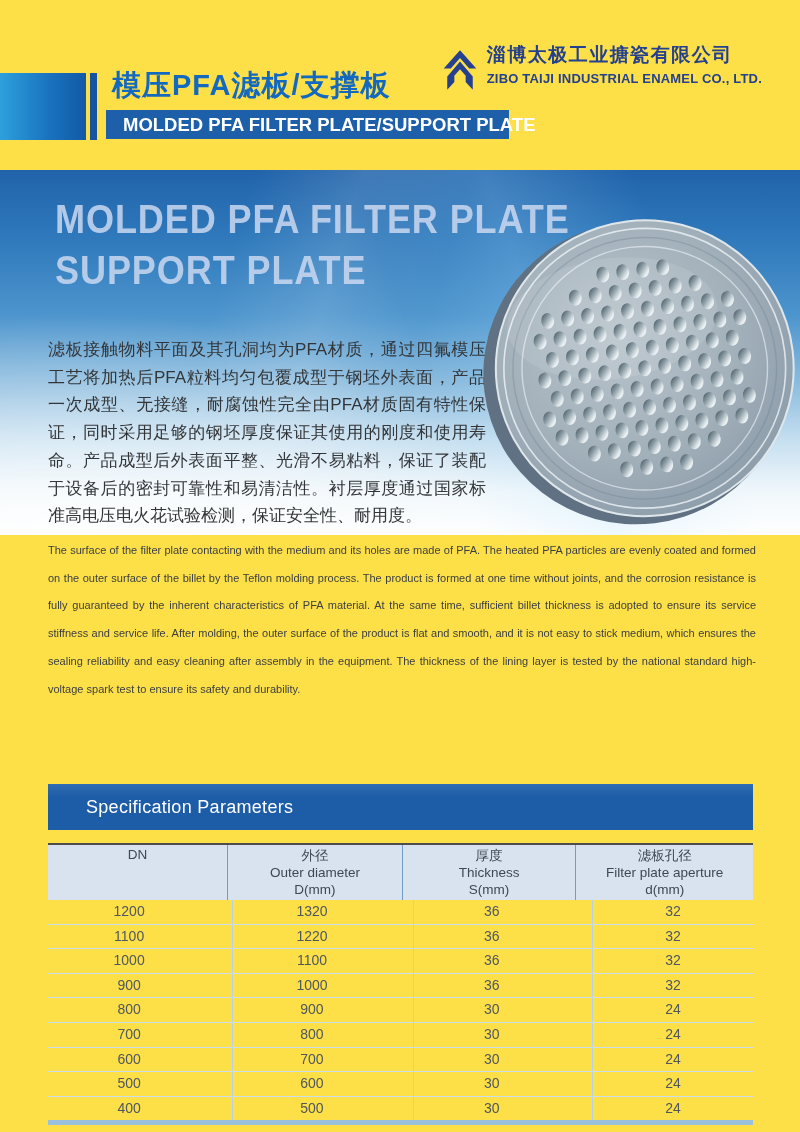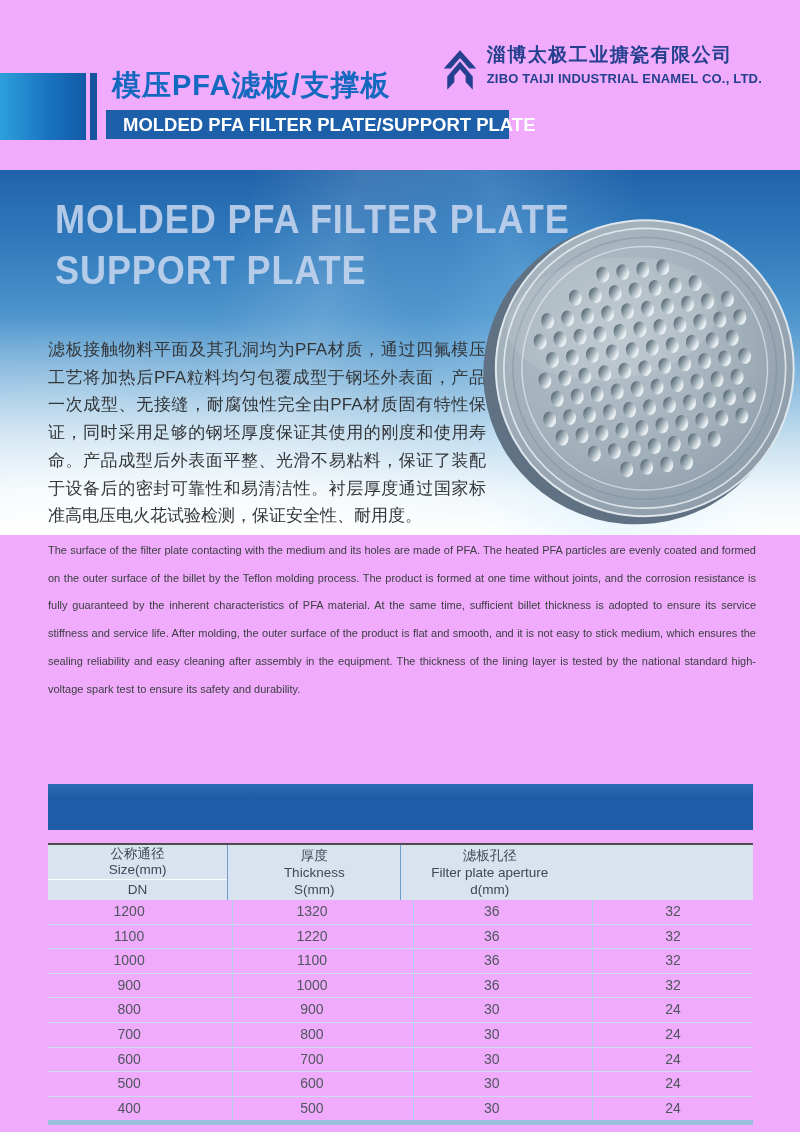--- a/index.html
+++ b/index.html
@@ -1,20 +1,20 @@
 <!DOCTYPE html>
 <html><head>
 <meta charset="utf-8">
 <style>
   html,body{margin:0;padding:0;background:#e9e9e9;}
   .page{
     position:relative;
     width:800px;height:1132px;
     margin:0 auto;
-    background:#f0abfc;
+    background:#fde047;
     overflow:hidden;
     font-family:"Liberation Sans","DejaVu Sans",sans-serif;
   }
 
   
   .logo{position:absolute;top:42px;right:38px;display:flex;align-items:flex-start;}
   .logo-icon{width:34px;height:52px;margin-right:10px;margin-top:2px;}
   .logo-text .cn{font-size:19px;font-weight:700;color:#25408f;letter-spacing:1.5px;white-space:nowrap;}
   .logo-text .en{font-size:13px;font-weight:700;color:#25408f;letter-spacing:.2px;margin-top:3px;white-space:nowrap;}
 
@@ -218,30 +218,34 @@
             <ellipse cx="176" cy="255.5" rx="6.4" ry="7.9" fill="url(#holeG)"></ellipse>
             <ellipse cx="196" cy="255.5" rx="6.4" ry="7.9" fill="url(#holeG)"></ellipse>
           </g>
       </g>
     </svg>
   </section>
 
   <p class="en-desc">The surface of the filter plate contacting with the medium and its holes are made of PFA. The heated PFA particles are evenly coated and formed on the outer surface of the billet by the Teflon molding process. The product is formed at one time without joints, and the corrosion resistance is fully guaranteed by the inherent characteristics of PFA material. At the same time, sufficient billet thickness is adopted to ensure its service stiffness and service life. After molding, the outer surface of the product is flat and smooth, and it is not easy to stick medium, which ensures the sealing reliability and easy cleaning after assembly in the equipment. The thickness of the lining layer is tested by the national standard high-voltage spark test to ensure its safety and durability.</p>
 
   <div class="spec-bar">
+    <span class="en">Specification Parameters</span>
   </div>
 
   <div class="spec-table">
     <div class="thead">
       <div class="th c0">
-        <div class="th1-top">
-          <div>公称通径</div>
-          <div>Size(mm)</div>
-        </div>
         <div class="th1-bot">DN</div>
+      </div>
+      <div class="th c1">
+        <div class="th-stack">
+          <div>外径</div>
+          <div>Outer diameter</div>
+          <div>D(mm)</div>
+        </div>
       </div>
       <div class="th c2">
         <div class="th-stack">
           <div>厚度</div>
           <div>Thickness</div>
           <div>S(mm)</div>
         </div>
       </div>
       <div class="th c3">
         <div class="th-stack">

